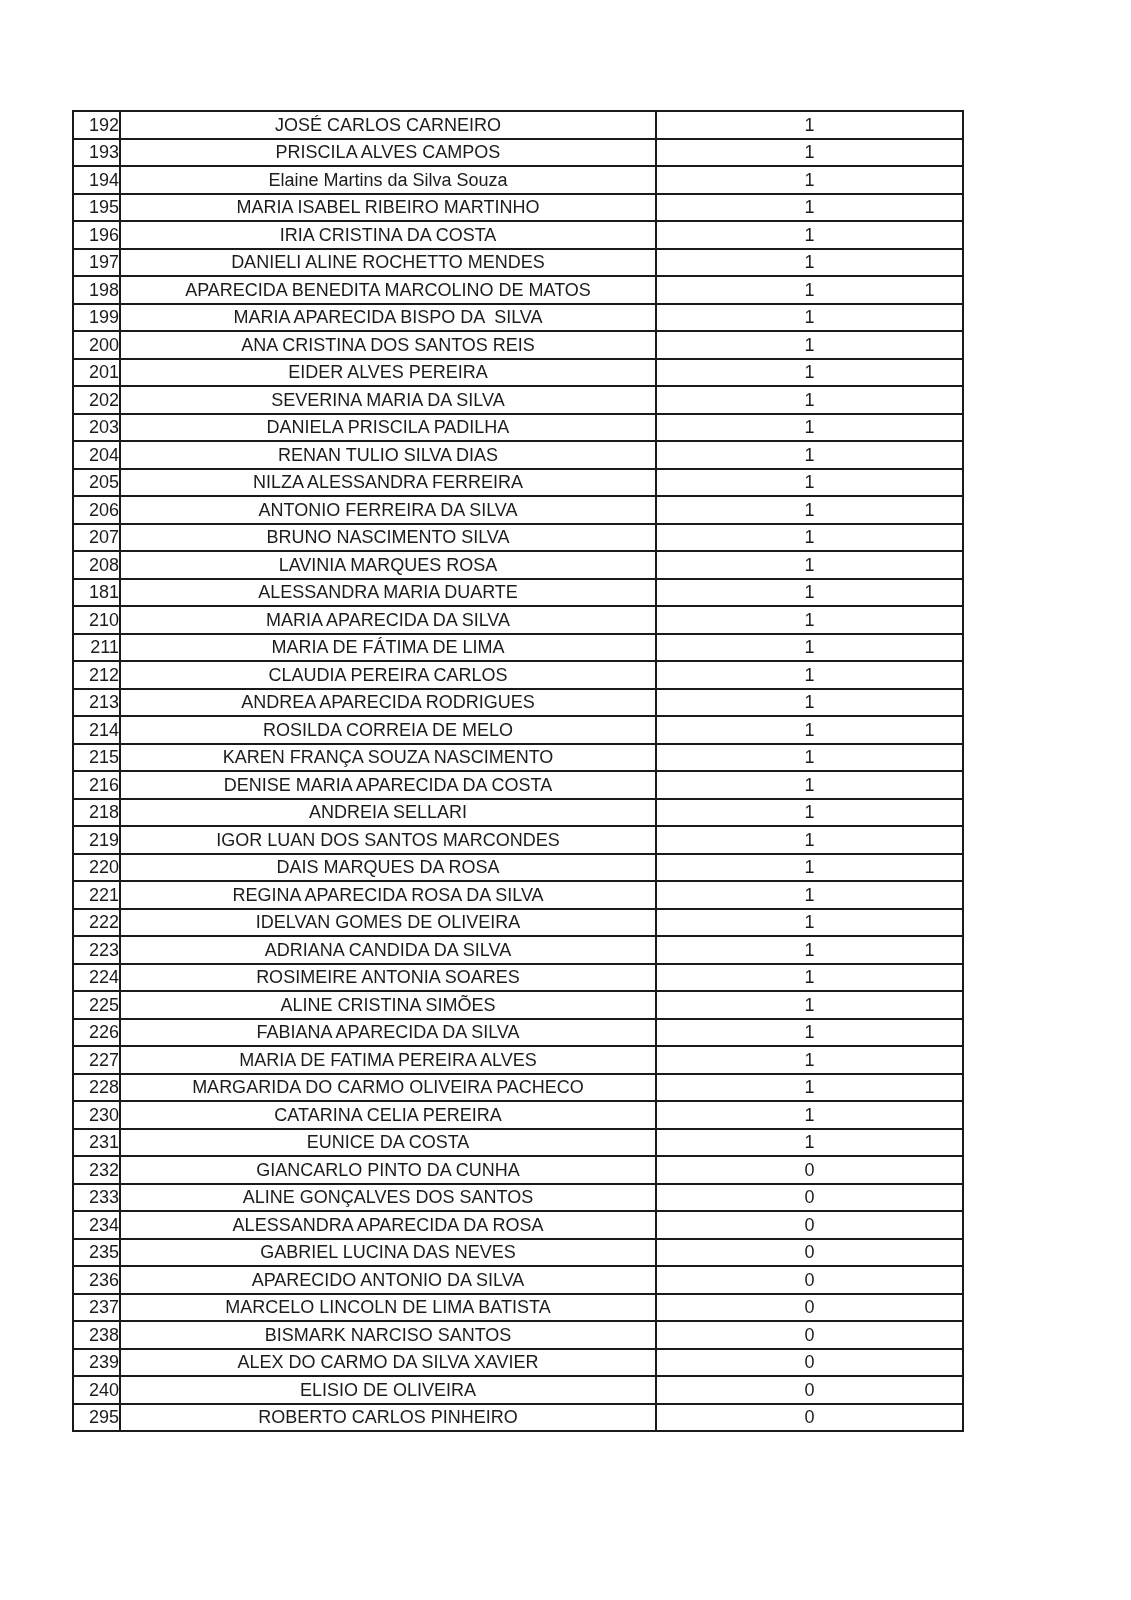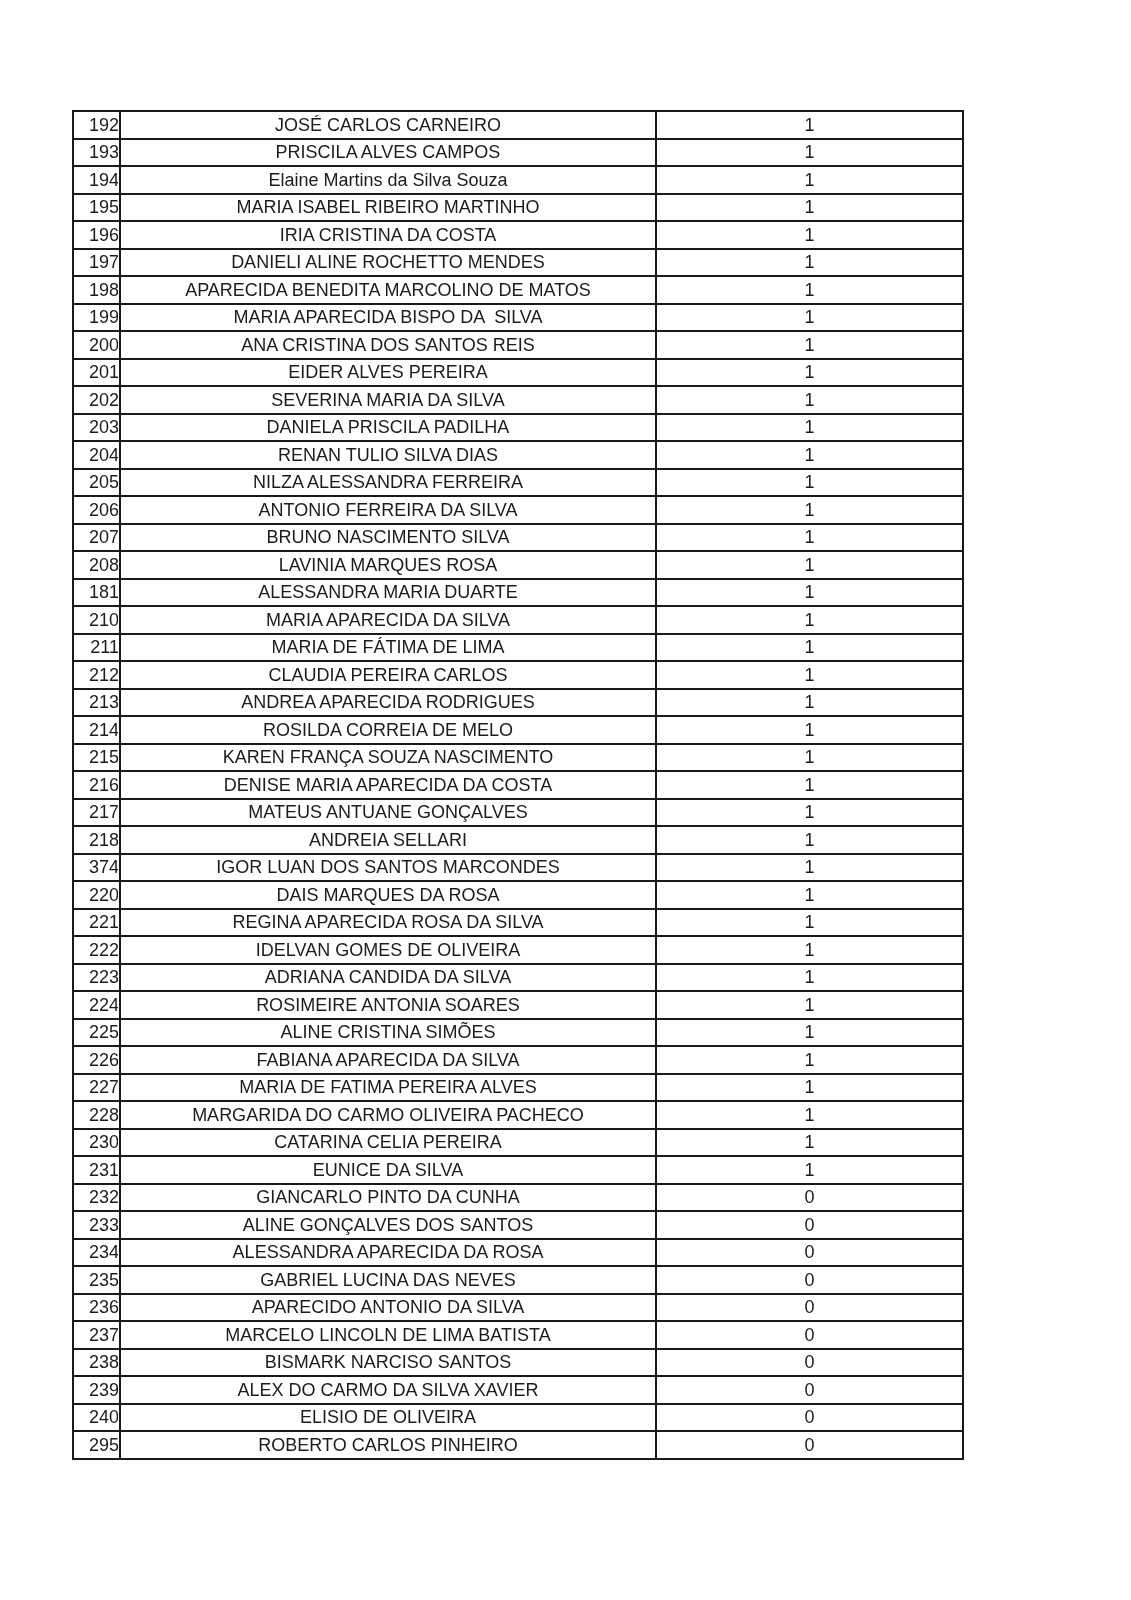--- a/index.html
+++ b/index.html
@@ -30,21 +30,20 @@
     color: #1c1c1c;
     padding: 0;
     line-height: 1;
     overflow: hidden;
     vertical-align: middle;
   }
   td.col-num {
     width: 45px;
     text-align: right;
     padding-right: 5px;
-    border-radius: 8px;
   }
   td.col-name {
     width: 534px;
     text-align: center;
     padding-left: 6px;
     white-space: pre;
   }
   td.col-value {
     width: 305px;
     text-align: center;
@@ -199,34 +198,29 @@
     <td class="col-name">KAREN FRANÇA SOUZA NASCIMENTO</td>
     <td class="col-value">1</td>
   </tr>
 
   <tr>
     <td class="col-num">216</td>
     <td class="col-name">DENISE MARIA APARECIDA DA COSTA</td>
     <td class="col-value">1</td>
   </tr>
 
-  <tr>
-    <td class="col-num">217</td>
-    <td class="col-name">MATEUS ANTUANE GONÇALVES</td>
-    <td class="col-value">1</td>
-  </tr>
 
   <tr>
     <td class="col-num">218</td>
     <td class="col-name">ANDREIA SELLARI</td>
     <td class="col-value">1</td>
   </tr>
 
   <tr>
-    <td class="col-num">374</td>
+    <td class="col-num">219</td>
     <td class="col-name">IGOR LUAN DOS SANTOS MARCONDES</td>
     <td class="col-value">1</td>
   </tr>
 
   <tr>
     <td class="col-num">220</td>
     <td class="col-name">DAIS MARQUES DA ROSA</td>
     <td class="col-value">1</td>
   </tr>
 
@@ -280,21 +274,21 @@
 
 
   <tr>
     <td class="col-num">230</td>
     <td class="col-name">CATARINA CELIA PEREIRA</td>
     <td class="col-value">1</td>
   </tr>
 
   <tr>
     <td class="col-num">231</td>
-    <td class="col-name">EUNICE DA SILVA</td>
+    <td class="col-name">EUNICE DA COSTA</td>
     <td class="col-value">1</td>
   </tr>
 
   <tr>
     <td class="col-num">232</td>
     <td class="col-name">GIANCARLO PINTO DA CUNHA</td>
     <td class="col-value">0</td>
   </tr>
 
   <tr>

